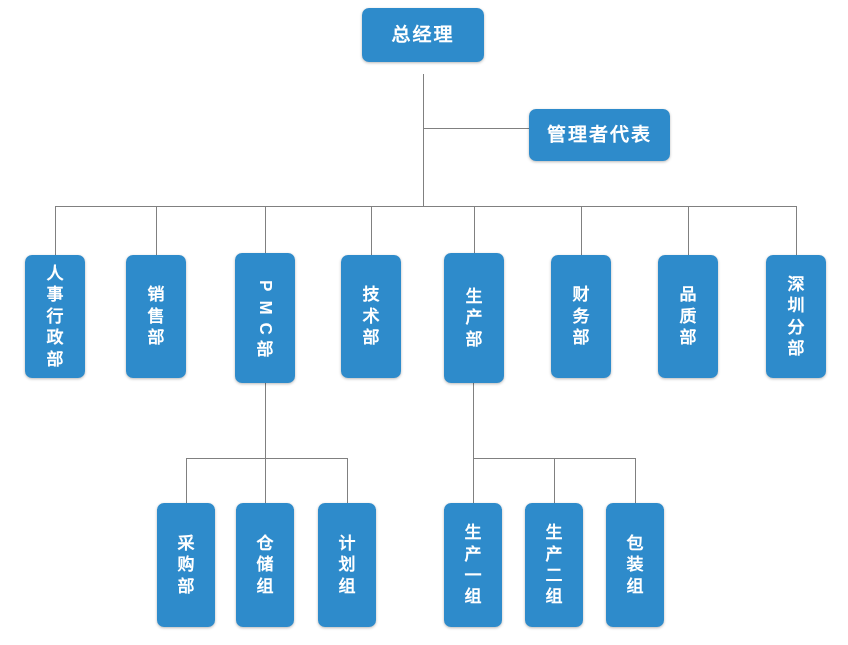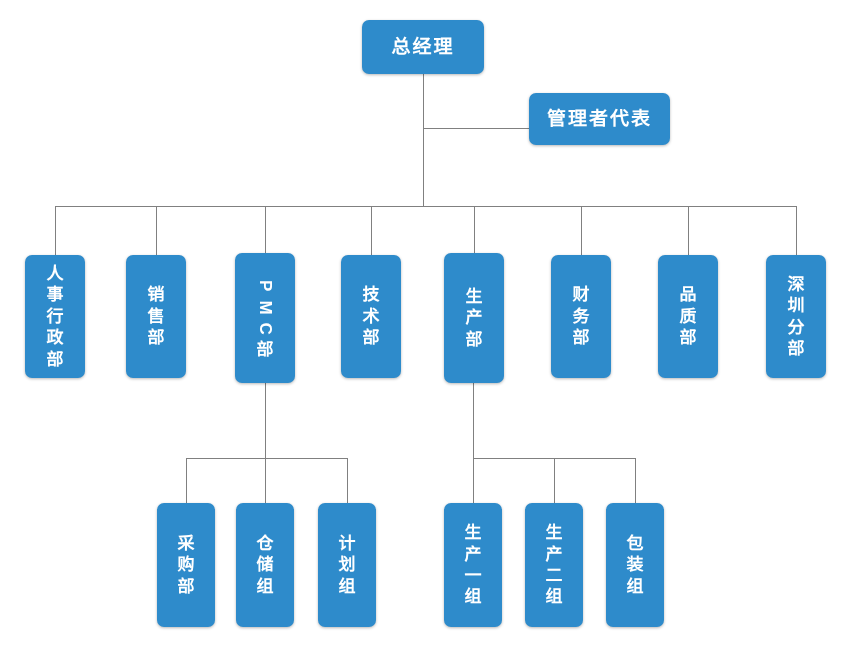--- a/index.html
+++ b/index.html
@@ -92,25 +92,25 @@
       <line x1="186" y1="458" x2="186" y2="503" stroke="#808080" stroke-width="1" shape-rendering="crispEdges"></line>
       <line x1="265" y1="458" x2="265" y2="503" stroke="#808080" stroke-width="1" shape-rendering="crispEdges"></line>
       <line x1="347" y1="458" x2="347" y2="503" stroke="#808080" stroke-width="1" shape-rendering="crispEdges"></line>
       <line x1="473" y1="383" x2="473" y2="458" stroke="#808080" stroke-width="1" shape-rendering="crispEdges"></line>
       <line x1="473" y1="458" x2="635" y2="458" stroke="#808080" stroke-width="1" shape-rendering="crispEdges"></line>
       <line x1="473" y1="458" x2="473" y2="503" stroke="#808080" stroke-width="1" shape-rendering="crispEdges"></line>
       <line x1="554" y1="458" x2="554" y2="503" stroke="#808080" stroke-width="1" shape-rendering="crispEdges"></line>
       <line x1="635" y1="458" x2="635" y2="503" stroke="#808080" stroke-width="1" shape-rendering="crispEdges"></line>
     </svg>
 
-  <div class="node horiz" id="node-root" style="left: 362px; top: 20px; width: 122px; height: 54px; background: rgb(46, 139, 203);">
+  <div class="node horiz" id="node-root" style="left: 362px; top: 8px; width: 122px; height: 54px; background: rgb(46, 139, 203);">
     <span class="node-label">总经理</span>
   </div>
 
-  <div class="node horiz" id="node-management-rep" style="left: 529px; top: 93px; width: 141px; height: 52px; background: rgb(46, 139, 203);">
+  <div class="node horiz" id="node-management-rep" style="left: 529px; top: 109px; width: 141px; height: 52px; background: rgb(46, 139, 203);">
     <span class="node-label">管理者代表</span>
   </div>
 
   <div id="generated-nodes">
       <div class="node vert" style="left: 25px; top: 255px; width: 60px; height: 123px; background: rgb(46, 139, 203);">
         <span class="node-label"><span class="glyph">人</span><span class="glyph">事</span><span class="glyph">行</span><span class="glyph">政</span><span class="glyph">部</span></span>
       </div>
       <div class="node vert" style="left: 126px; top: 255px; width: 60px; height: 123px; background: rgb(46, 139, 203);">
         <span class="node-label"><span class="glyph">销</span><span class="glyph">售</span><span class="glyph">部</span></span>
       </div>

